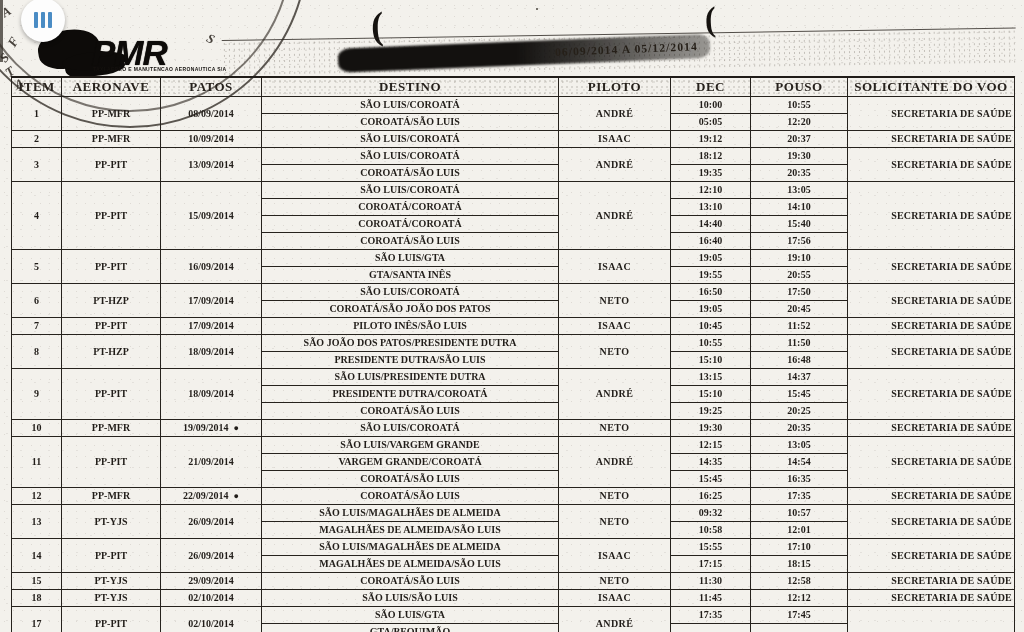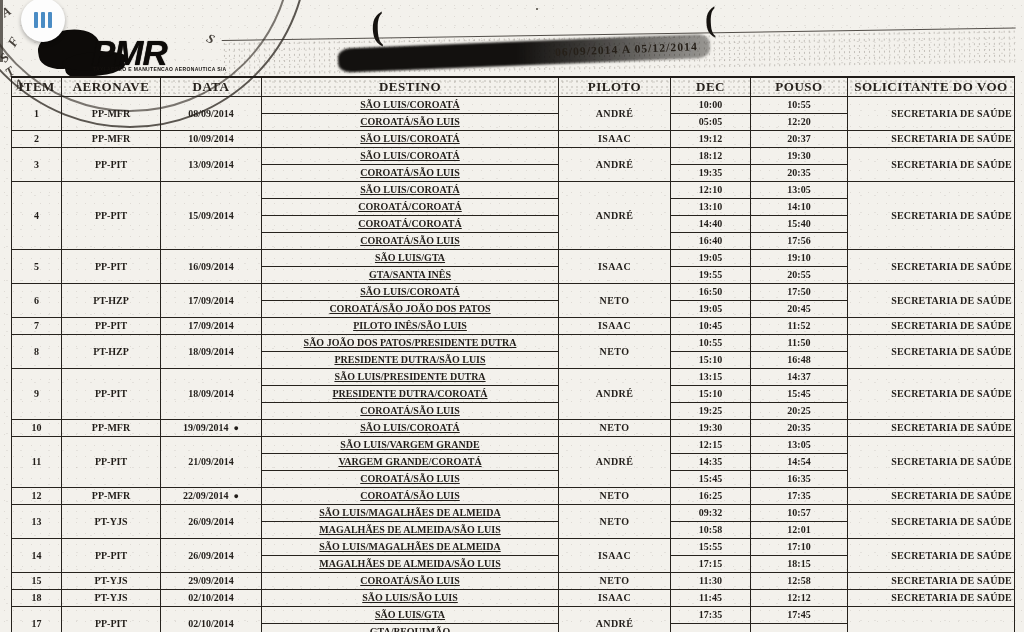--- a/index.html
+++ b/index.html
@@ -62,21 +62,21 @@
   .flight-table thead th{
     font-size:13px;font-weight:bold;letter-spacing:.5px;color:#27221d;
     background-image:
       radial-gradient(circle, rgba(80,72,62,.32) .7px, transparent 1px),
       radial-gradient(circle, rgba(80,72,62,.22) .6px, transparent .9px);
     background-size:5px 6px,7px 8px;
     border-top:2px solid #201c18;
   }
   .flight-table tbody tr{height:17px;}
   .flight-table tbody td{font-size:10px;font-weight:bold;color:#211d19;}
-  td.cell-destino{font-size:10px;text-decoration:underline;}
+  td.cell-destino{font-size:10px;}
   td.cell-solicitante{font-size:9.5px;letter-spacing:.2px;text-align:right;}
   td.cell-data .marker{font-size:9px;margin-left:5px;}
   td.cell-piloto{letter-spacing:.4px;}
 </style>
 </head>
 <body>
 
 <div class="viewport">
 
   <div class="corner-sliver"></div>
@@ -121,21 +121,21 @@
         <col style="width:297px">
       <col style="width:112px">
         <col style="width:80px">
         <col style="width:97px">
         <col style="width:167px">
     </colgroup>
     <thead>
       <tr id="header-row">
           <th>ITEM</th>
           <th>AERONAVE</th>
-          <th>DATA</th>
+          <th>PATOS</th>
           <th>DESTINO</th>
           <th>PILOTO</th>
           <th>DEC</th>
           <th>POUSO</th>
           <th>SOLICITANTE DO VOO</th>
         </tr>
     </thead>
     <tbody id="table-body">
         <tr>
           <td class="cell-item" rowspan="2">1</td>

